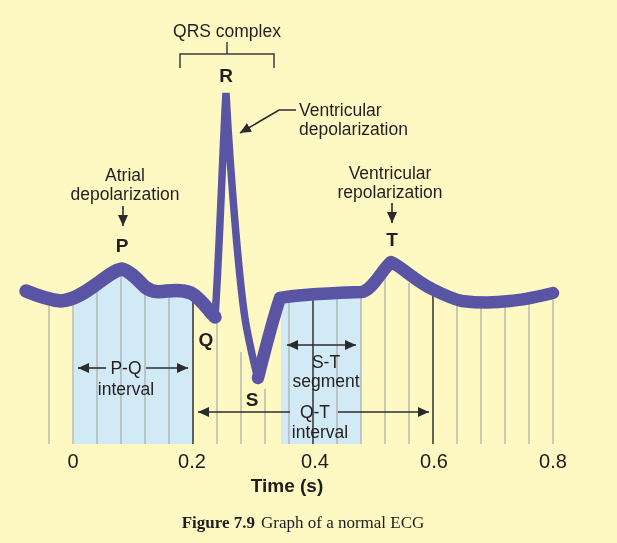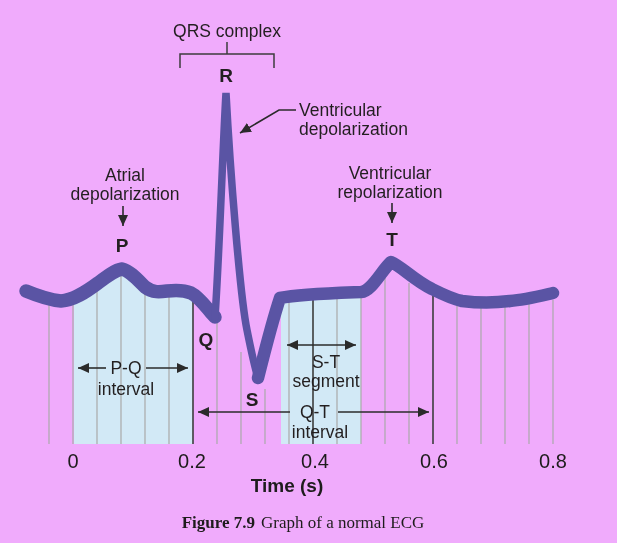--- a/index.html
+++ b/index.html
@@ -1,16 +1,16 @@
 <!DOCTYPE html>
 <html><head>
 <meta charset="utf-8">
 <style>
   html,body{margin:0;padding:0;background:#ffffff;}
-  .stage{position:relative;width:617px;height:543px;background:#f0abfc;overflow:hidden;
+  .stage{position:relative;width:617px;height:543px;background:#fef9c3;overflow:hidden;
          font-family:"Liberation Sans", sans-serif;}
   svg{position:absolute;left:0;top:0;}
   .ann{font-family:"Liberation Sans", sans-serif;font-size:17.5px;fill:#231f20;}
   .wavlbl{font-family:"Liberation Sans", sans-serif;font-size:19px;font-weight:bold;fill:#231f20;}
   .tick{font-family:"Liberation Sans", sans-serif;font-size:20px;fill:#1e1c1c;}
   .axlbl{font-family:"Liberation Sans", sans-serif;font-size:19px;font-weight:bold;fill:#1e1c1c;}
   .cap{font-family:"Liberation Serif", serif;font-size:17px;fill:#1e1c1c;}
   .capb{font-weight:bold;}
   .grid{stroke:#a9a9a9;stroke-width:1.2;}
   .gridDark{stroke:#3d3d3d;stroke-width:1.6;}

